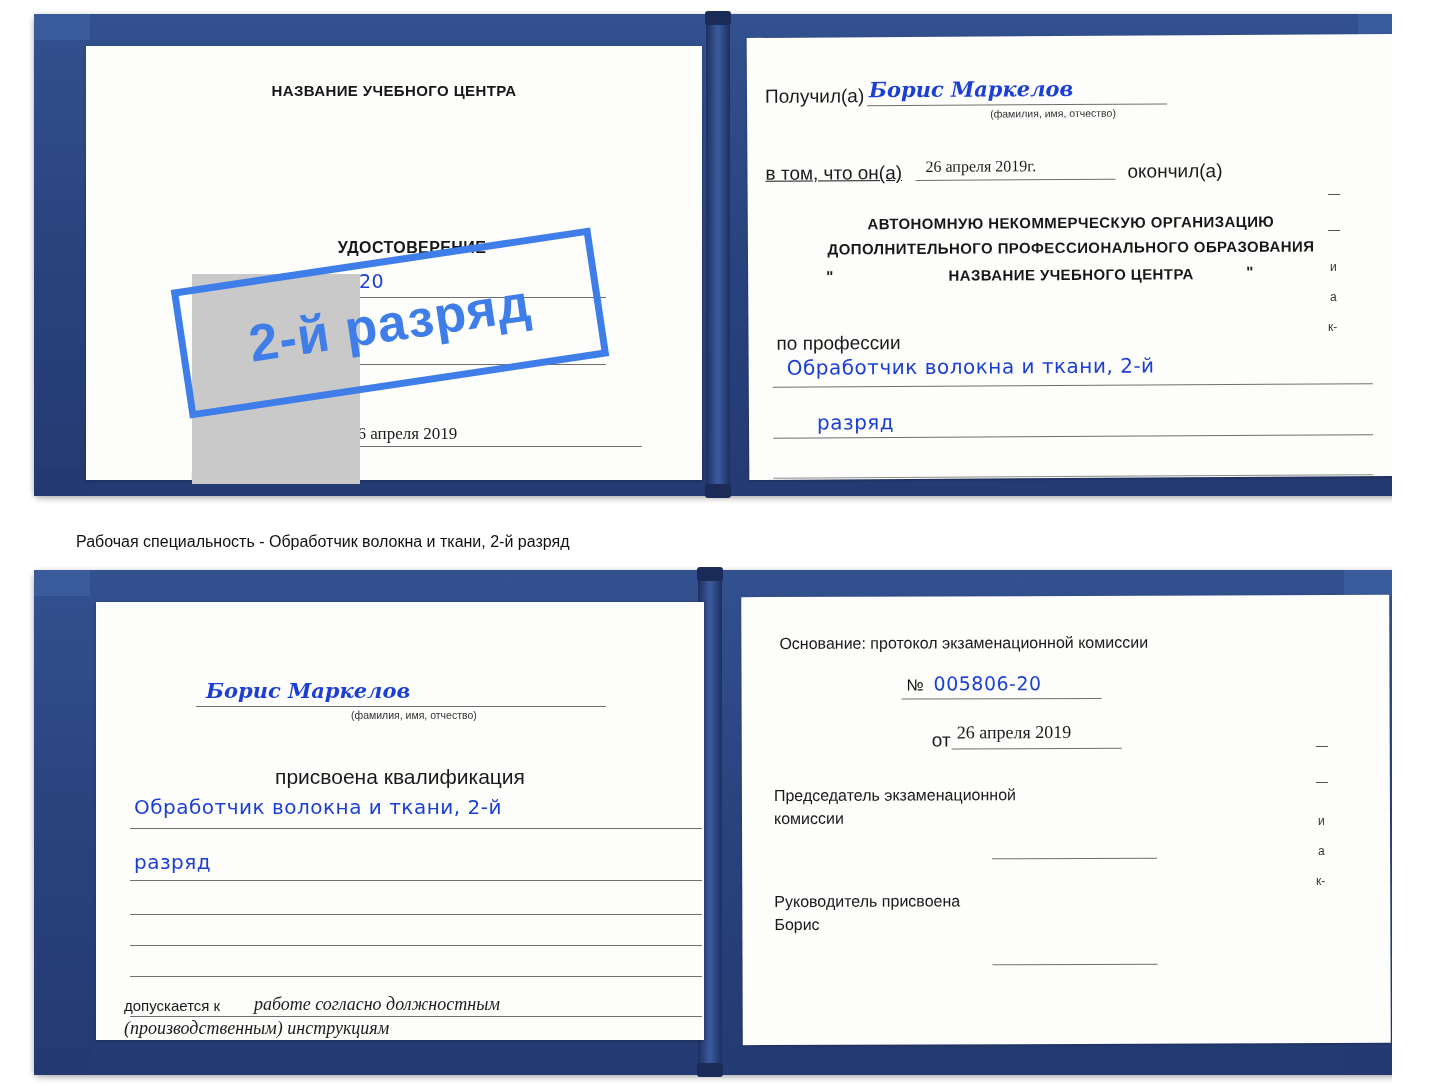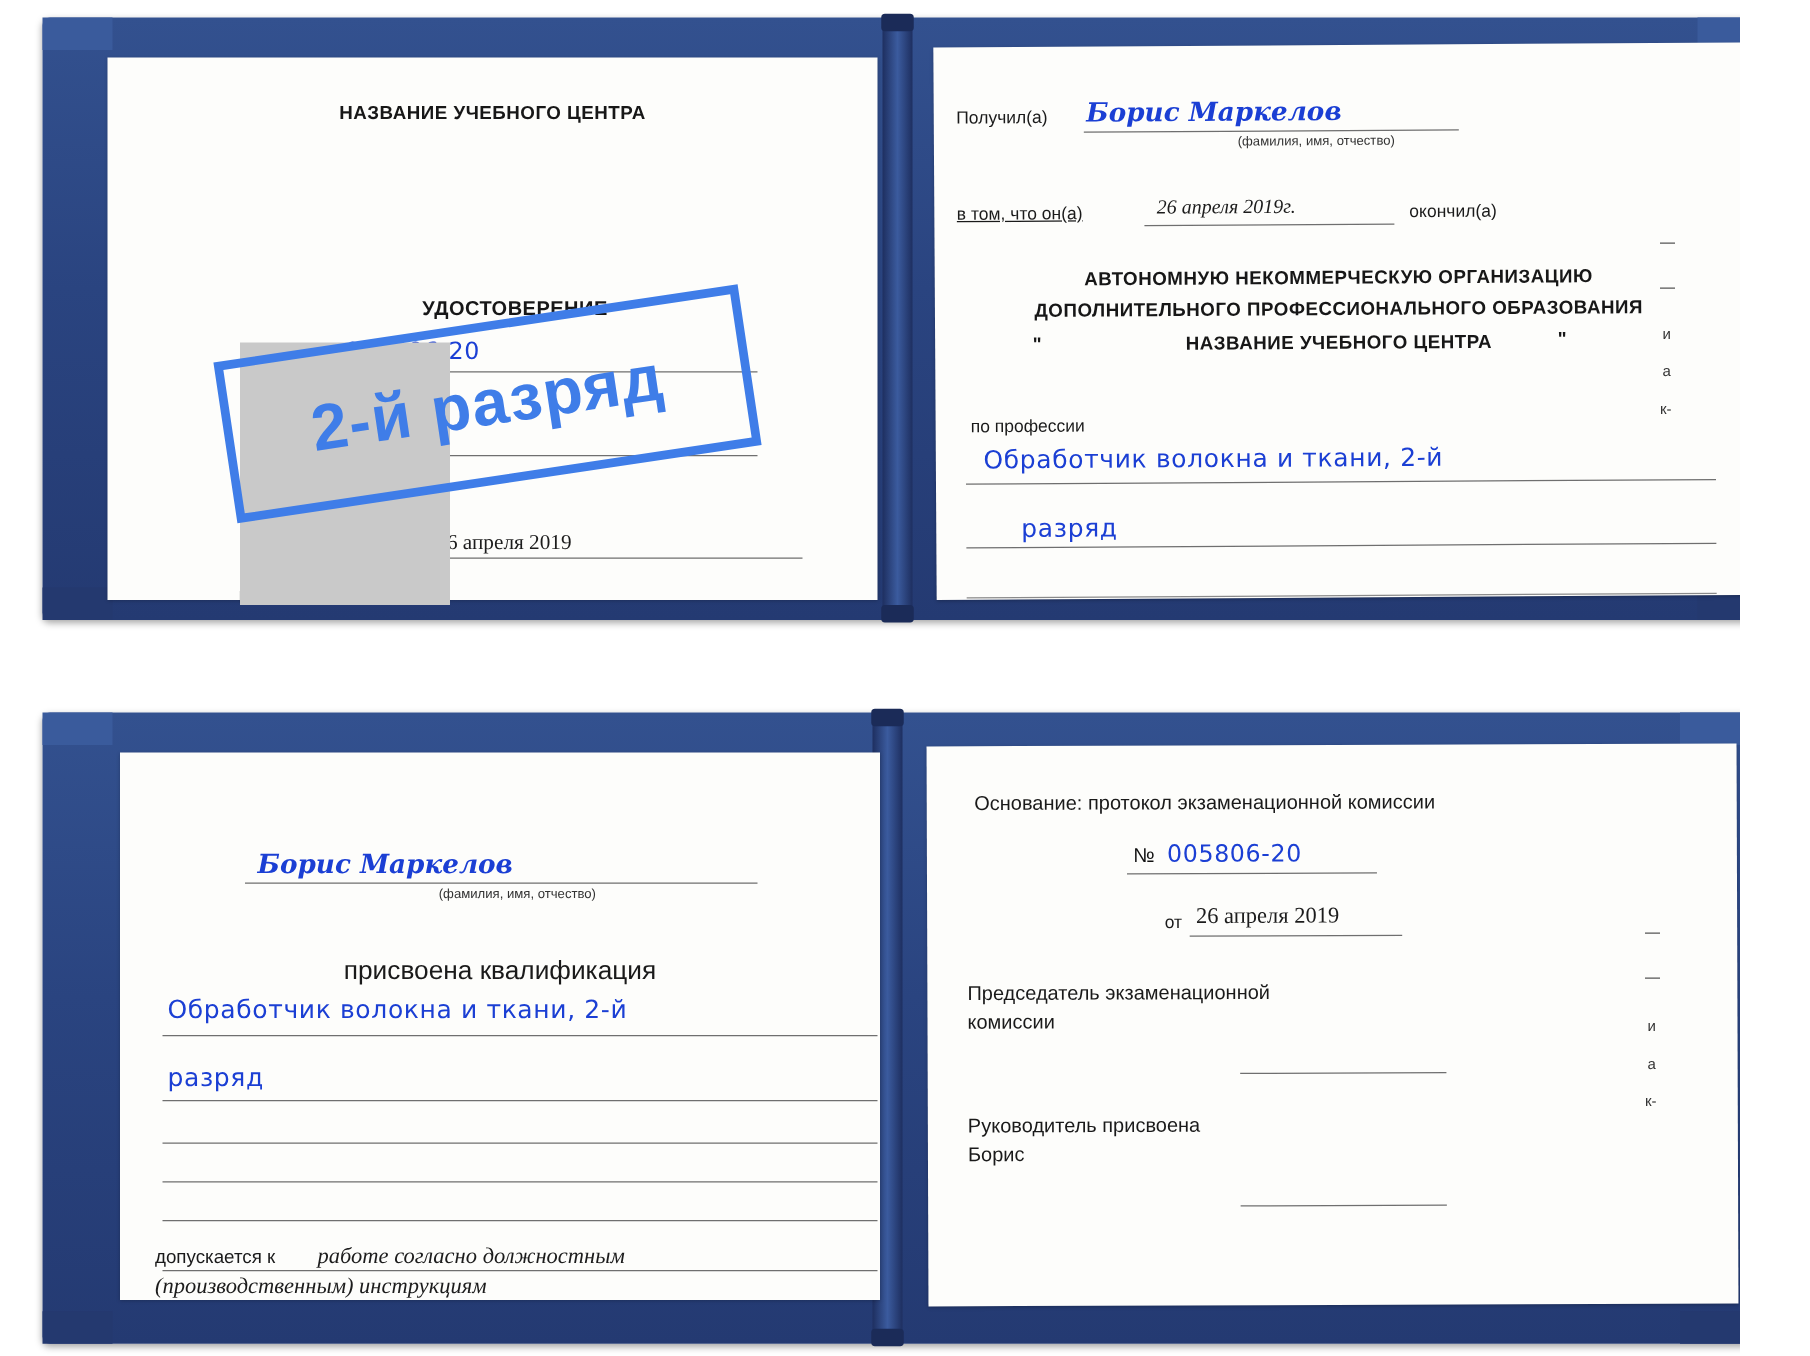--- a/index.html
+++ b/index.html
@@ -65,21 +65,21 @@
 
   
   .t-center { text-align: center; }
   .heading {
     font-size: 15px;
     font-weight: bold;
     letter-spacing: 0.4px;
     color: #171717;
   }
   .label {
-    font-size: 14px;
+    font-size: 19px;
     color: #1a1a1a;
   }
   .small-label {
     font-size: 10.5px;
     color: #333;
   }
   .hand {
     font-family: "DejaVu Serif", serif;
     font-style: italic;
     color: #1b3fd4;
@@ -182,21 +182,21 @@
       <div class="wm-box"></div>
     </div>
 
     <div class="paper right">
       <div class="label" style="position:absolute; left:18px; top:48px;">Получил(а)</div>
       <div class="hand" style="position:absolute; left:122px; top:40px; font-size:21px; font-weight:bold;">Борис Маркелов</div>
       <div class="rule" style="left:120px; top:68px; width:300px;"></div>
       <div class="small-label" style="position:absolute; left:243px; top:71px;">(фамилия, имя, отчество)</div>
 
       <div class="label" style="position:absolute; left:18px; top:125px;text-decoration:underline;">в том, что он(а)</div>
-      <div class="typed" style="position:absolute; left:178px; top:121px; font-size:16px; font-style:italic;">26 апреля 2019г.</div>
+      <div class="typed" style="position:absolute; left:178px; top:121px; font-size:16px; ">26 апреля 2019г.</div>
       <div class="rule" style="left:168px; top:143px; width:200px;"></div>
       <div class="label" style="position:absolute; left:380px; top:125px;">окончил(а)</div>
 
       <div class="heading t-center" style="position:absolute; left:40px; right:40px; top:178px;">АВТОНОМНУЮ НЕКОММЕРЧЕСКУЮ ОРГАНИЗАЦИЮ</div>
       <div class="heading t-center" style="position:absolute; left:20px; right:20px; top:203px;">ДОПОЛНИТЕЛЬНОГО ПРОФЕССИОНАЛЬНОГО ОБРАЗОВАНИЯ</div>
       <div class="heading" style="position:absolute; left:78px; top:230px;">"</div>
       <div class="heading t-center" style="position:absolute; left:60px; right:60px; top:230px;">НАЗВАНИЕ УЧЕБНОГО ЦЕНТРА</div>
       <div class="heading" style="position:absolute; left:498px; top:228px;">"</div>
 
       <div class="label" style="position:absolute; left:28px; top:295px;">по профессии</div>
@@ -213,20 +213,21 @@
     <div class="edge-dash" style="left:1294px; top:216px;"></div>
     <div class="edge-mark" style="left:1296px; top:246px;">и</div>
     <div class="edge-mark" style="left:1296px; top:276px;">а</div>
     <div class="edge-mark" style="left:1294px; top:306px;">к-</div>
   </div>
 
   <div class="wm-stamp">
     <span>2-й разряд</span>
   </div>
 
+  <div class="caption">Рабочая специальность - Обработчик волокна и ткани, 2-й разряд</div>
 
   <div class="booklet bottom">
     <div class="spine"></div>
     <div class="spine-notch" style="left:663px; top:-3px;"></div>
     <div class="spine-notch" style="left:663px; top:493px;"></div>
     <div class="corner" style="left:0px; top:0px; width:56px; height:26px; background:#3a5b9c;"></div>
     <div class="corner" style="left:0px; top:479px; width:56px; height:26px; background:#24396f;"></div>
     <div class="corner" style="left:1310px; top:0px; width:56px; height:26px; background:#3a5b9c;"></div>
     <div class="corner" style="left:1310px; top:479px; width:56px; height:26px; background:#24396f;"></div>
 

